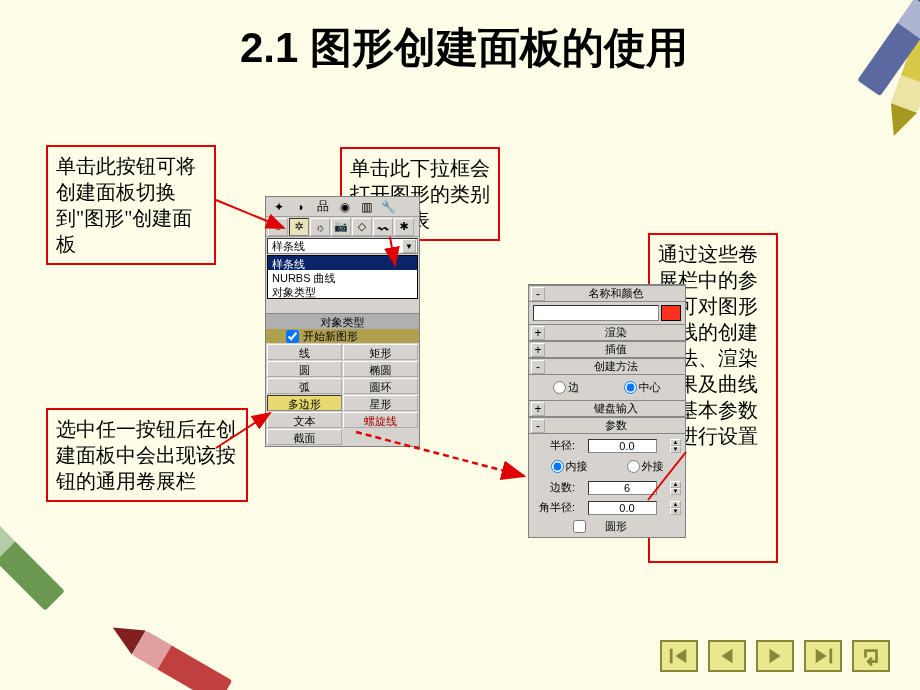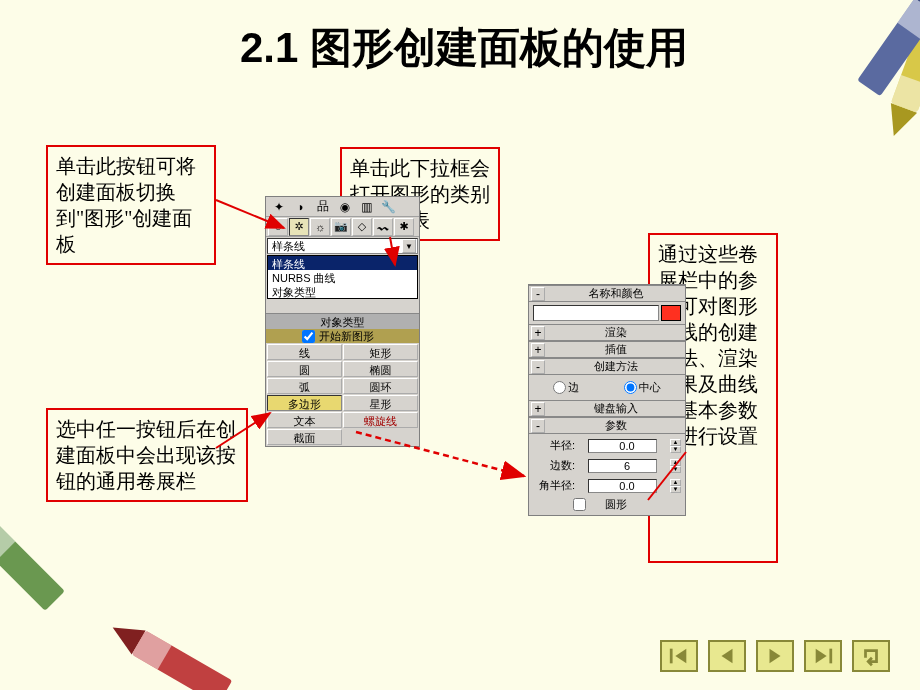--- a/index.html
+++ b/index.html
@@ -115,21 +115,21 @@
     padding-top: 1px;
     border-top: 1px solid #888;
     margin-top: 14px;
   }
   .checkrow {
     height: 14px;
     background: #b0a050;
     color: #000;
     font-size: 11px;
     display: flex; align-items: center;
-    padding-left: 36px;
+    padding-left: 20px;
   }
   .checkrow input { margin-right: 4px; }
   .shape-grid {
     display: grid;
     grid-template-columns: 1fr 1fr;
     gap: 1px;
     padding: 1px;
   }
   .shape-btn {
     height: 16px;
@@ -412,20 +412,30 @@
     </div>
     <div class="rollout-body">
       <div class="spinner-row">
         <div class="lbl">半径:</div>
         <div class="val">0.0</div>
         <div class="spin">
             <div>▲</div>
             <div>▼</div>
           </div>
       </div>
+      <div class="radio-row">
+        <label>
+            <input type="radio" name="ic" checked="" style="">
+            <span>内接</span>
+          </label>
+        <label>
+            <input type="radio" name="ic" style="">
+            <span>外接</span>
+          </label>
+      </div>
       <div class="spinner-row">
         <div class="lbl">边数:</div>
         <div class="val">6</div>
         <div class="spin">
             <div>▲</div>
             <div>▼</div>
           </div>
       </div>
       <div class="spinner-row">
         <div class="lbl">角半径:</div>

